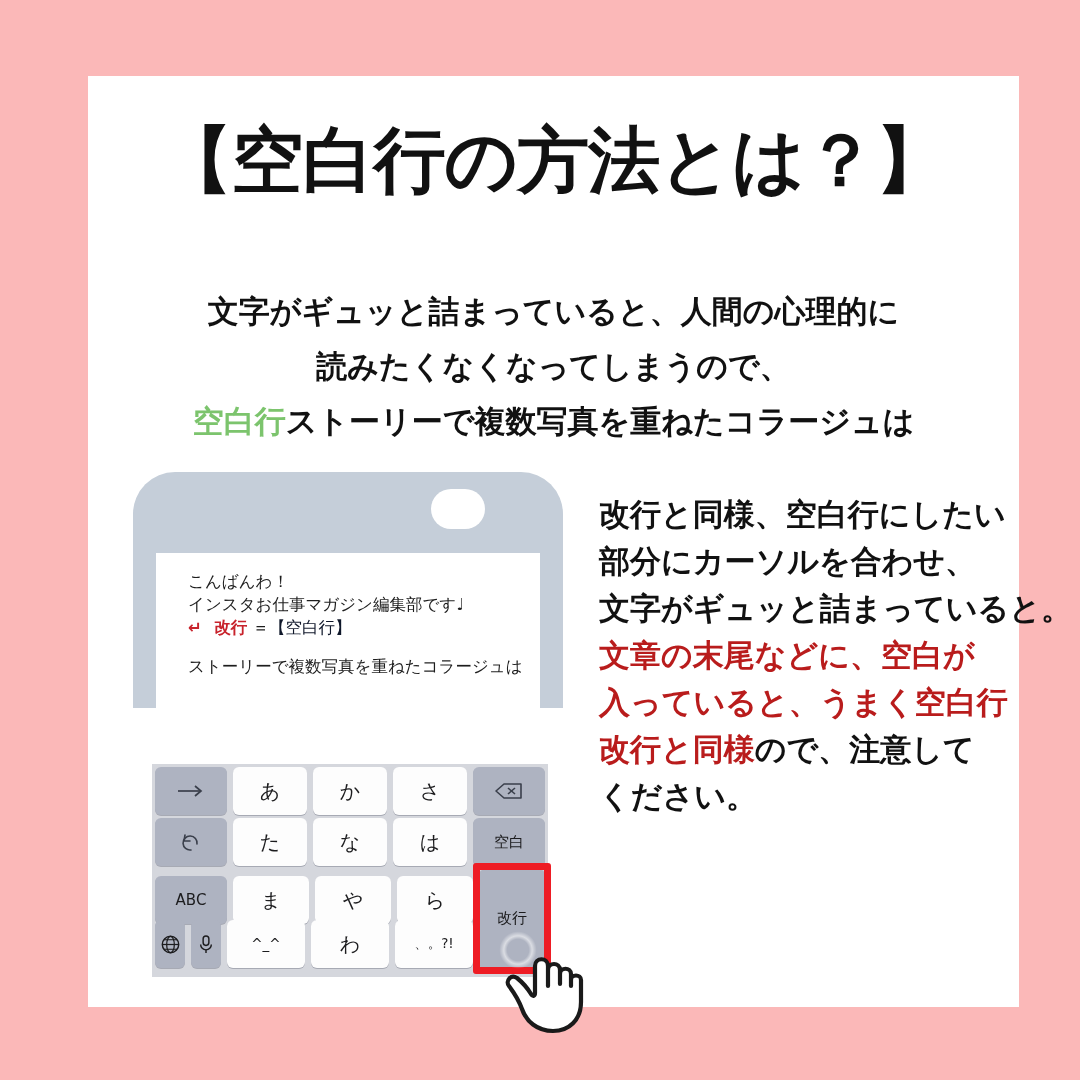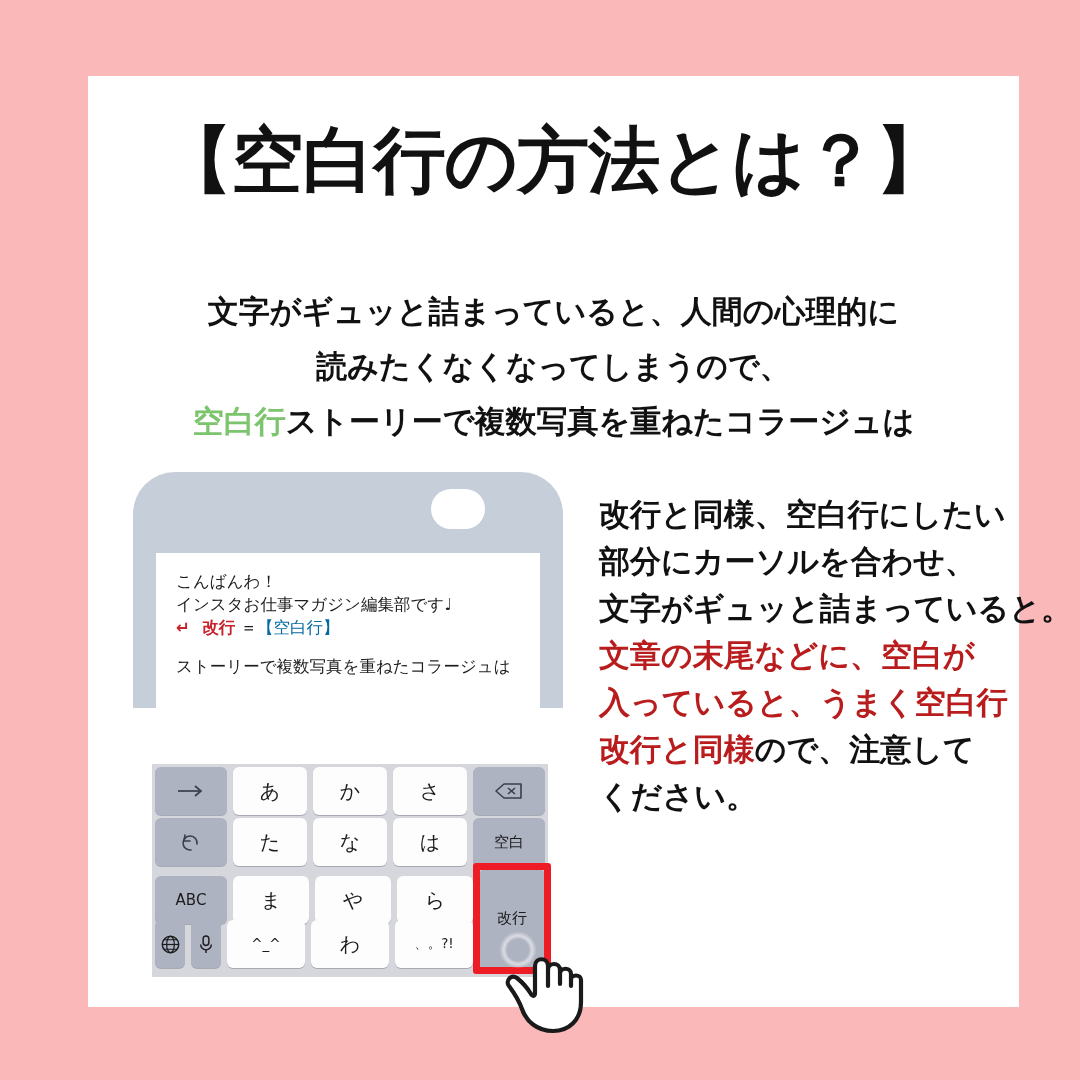--- a/index.html
+++ b/index.html
@@ -102,33 +102,33 @@
   #phone-screen {
     position: absolute;
     left: 23px;
     top: 81px;
     width: 384px;
     height: 155px;
     background: #ffffff;
   }
   .msg {
     position: absolute;
-    left: 20px;
+    left: 32px;
     top: 17px;
     width: 350px;
     font-size: 16.5px;
     line-height: 23px;
     color: #1d1d1d;
     font-family: "DejaVu Sans", "Liberation Sans", sans-serif;
   }
   .msg .ln { display: block; white-space: nowrap; }
   .msg .ln.gap { height: 16px; }
   .msg .red { color: #c8232c; font-weight: 700; }
   .msg .arrow { color: #c8232c; font-weight: 700; letter-spacing: 2px; }
-  .msg .green { color: #0369a1; }
+  .msg .green { color: #0f172a; }
   .msg .eq { color: #1d1d1d; }
 
   
   #keyboard {
     position: absolute;
     left: 64px;   
     top: 688px;   
     width: 396px;
     height: 213px;
     background: #d5d7dd;

